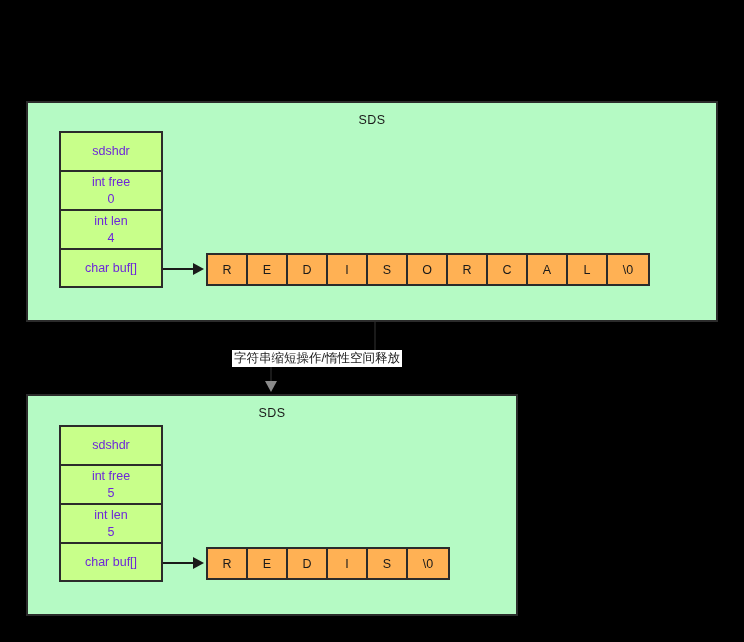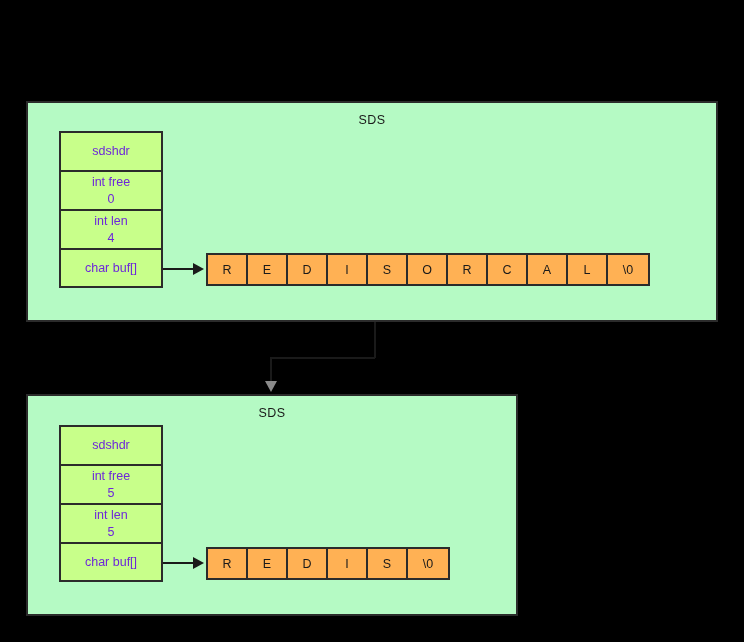--- a/index.html
+++ b/index.html
@@ -158,20 +158,21 @@
     <div class="cell">C</div>
     <div class="cell">A</div>
     <div class="cell">L</div>
     <div class="cell">\0</div>
   </div>
 
   <div class="vline" style="left:374px; top:322px; height:36px;"></div>
   <div class="hline" style="left:271px; top:357px; width:104px;"></div>
   <div class="vline" style="left:270px; top:357px; height:26px;"></div>
   <div class="arrow-down" style="left:265px; top:381px;"></div>
+  <div class="edge-label" style="left:232px; top:350px;">字符串缩短操作/惰性空间释放</div>
 
   <div class="sds-box" style="left:26px; top:394px; width:492px; height:222px;">
     <div class="sds-title">SDS</div>
   </div>
 
   <div class="struct" style="left:59px; top:425px; height:157px;">
     <div class="struct-row" style="height:39px;">
       <span class="rl">sdshdr</span>
     </div>
     <div class="struct-row" style="height:39px;">

